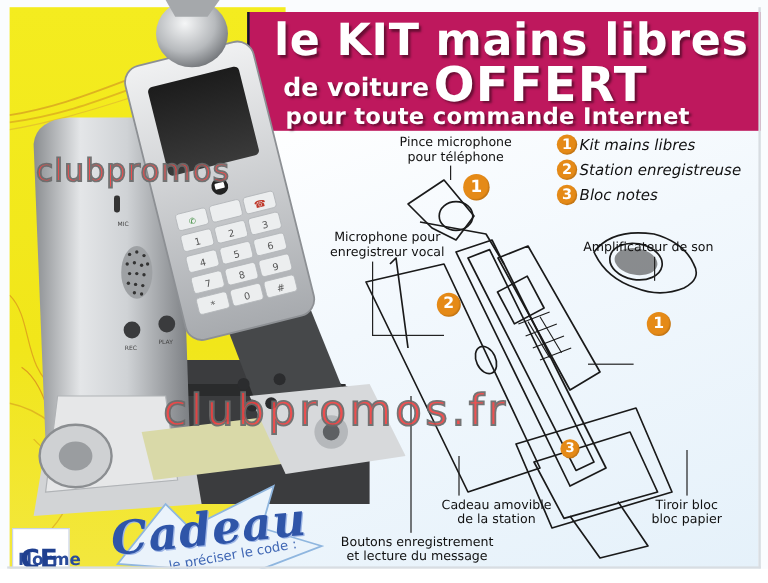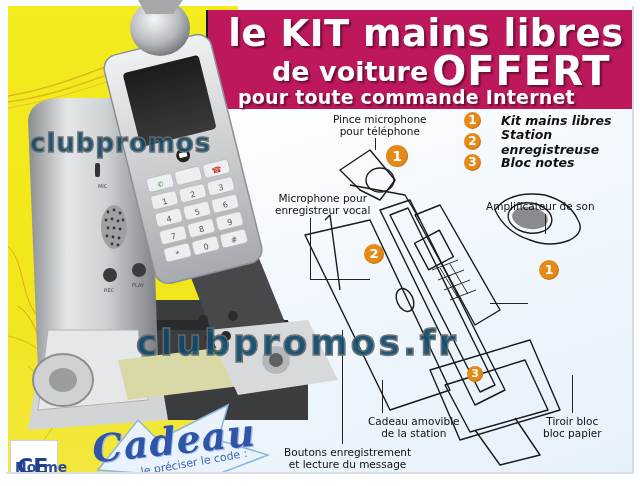--- a/index.html
+++ b/index.html
@@ -19,41 +19,41 @@
     background: linear-gradient(160deg, #ffffff 0%, #f2f8fd 40%, #e5f1fa 100%); }
 
   
   .banner { position: absolute; left: 206px; top: 10px; width: 428px; height: 99px; background: #be185d;
     border-left: 2px solid #0f172a; }
   .banner-line1 { position: absolute; left: 10px; top: 2px; width: 416px; text-align: center;
     font-family: "DejaVu Sans", sans-serif; font-weight: bold; font-size: 37px; color: #ffffff;
     letter-spacing: 0.5px; text-shadow: 2px 2px 2px rgba(0,0,0,0.45); white-space: nowrap; }
   .banner-line2 { position: absolute; left: 28px; top: 38px; white-space: nowrap; color: #ffffff;
     text-shadow: 2px 2px 2px rgba(0,0,0,0.45); }
-  .banner-line2 .small { font-weight: bold; font-size: 27px; vertical-align: 4px; margin-left: 36px; }
+  .banner-line2 .small { font-weight: bold; font-size: 21px; vertical-align: 4px; }
   .banner-line2 .big { font-family: "DejaVu Sans", sans-serif; font-weight: bold; font-size: 40px; letter-spacing: 1px; margin-left: 4px; }
   .banner-line3 { position: absolute; left: 30px; top: 76px; white-space: nowrap; color: #ffffff;
     font-weight: bold; font-size: 19px; letter-spacing: 0.2px; text-shadow: 2px 2px 2px rgba(0,0,0,0.45); }
 
   
   .device { position: absolute; left: 8px; top: 0; width: 330px; height: 474px; }
 
   
   .label { position: absolute; font-family: "DejaVu Sans", sans-serif; font-size: 10.5px; line-height: 12px; color: #111; white-space: nowrap; text-align: center; }
   .legend { position: absolute; left: 464px; top: 110px; }
   .legend-item { display: flex; align-items: center; height: 21px; }
   .num { width: 17px; height: 17px; border-radius: 50%; background: #e58a17; color: #fff; font-weight: bold;
     font-size: 12px; line-height: 17px; text-align: center; flex: none; box-shadow: inset -1px -1px 1px rgba(0,0,0,0.15); }
-  .legend-text { margin-left: 20px; font-style: italic; font-weight: bold; font-size: 12.5px; color: #111; }
+  .legend-text { margin-left: 2px; font-style: italic; font-weight: normal; font-size: 12.5px; color: #111; }
 
   .num-abs { position: absolute; }
   .leader { position: absolute; background: #222; }
 
   
-  .watermark { position: absolute; font-family: "DejaVu Sans", sans-serif; font-weight: bold; color: #0c4a6e;
+  .watermark { position: absolute; font-family: "DejaVu Sans", sans-serif; font-weight: normal; color: #ef4444;
     -webkit-text-stroke: 1.5px #6a6a6a; letter-spacing: 1px; white-space: nowrap; opacity: 0.92; }
 
   
   .cadeau-star { position: absolute; left: 78px; top: 400px; }
   .cadeau-text { position: absolute; left: 92px; top: 418px; font-family: "DejaVu Serif", serif; font-style: italic;
     font-weight: bold; font-size: 38px; color: #2f55a8; transform: rotate(-6deg); letter-spacing: 1px;
     text-shadow: 1px 1px 0 #9fb7e6; }
   .cadeau-sub { position: absolute; left: 140px; top: 456px; font-size: 11px; color: #3f66b4; transform: rotate(-10deg); white-space: nowrap; }
 
   .norme { position: absolute; left: 10px; top: 440px; width: 48px; height: 34px; background: #ffffff; border: 1px solid #c9d3e6; }

